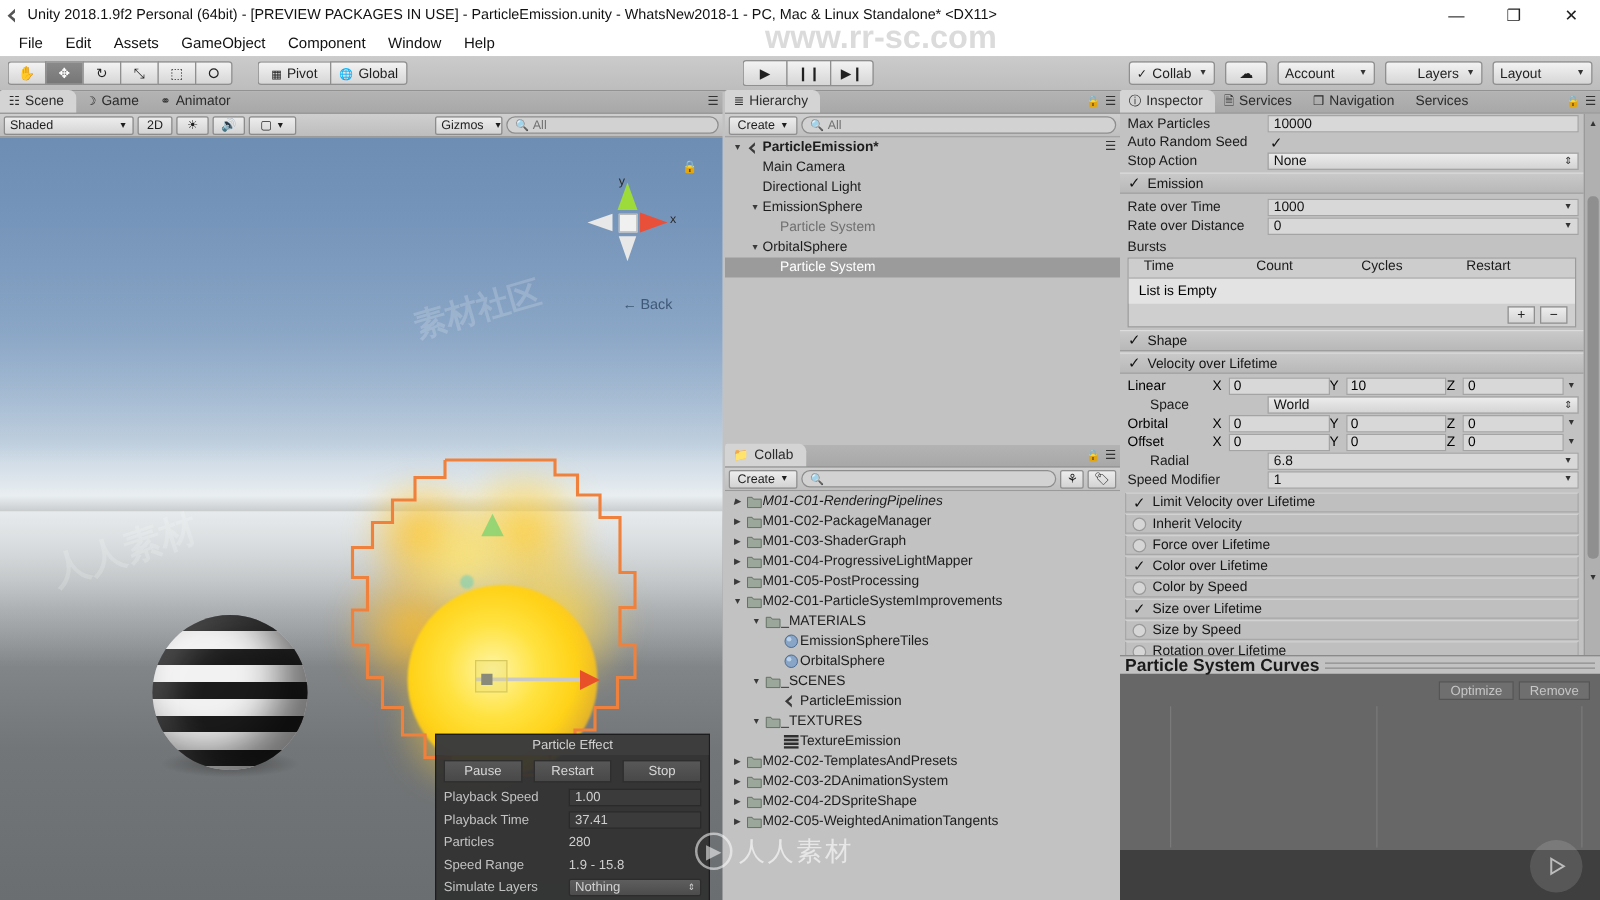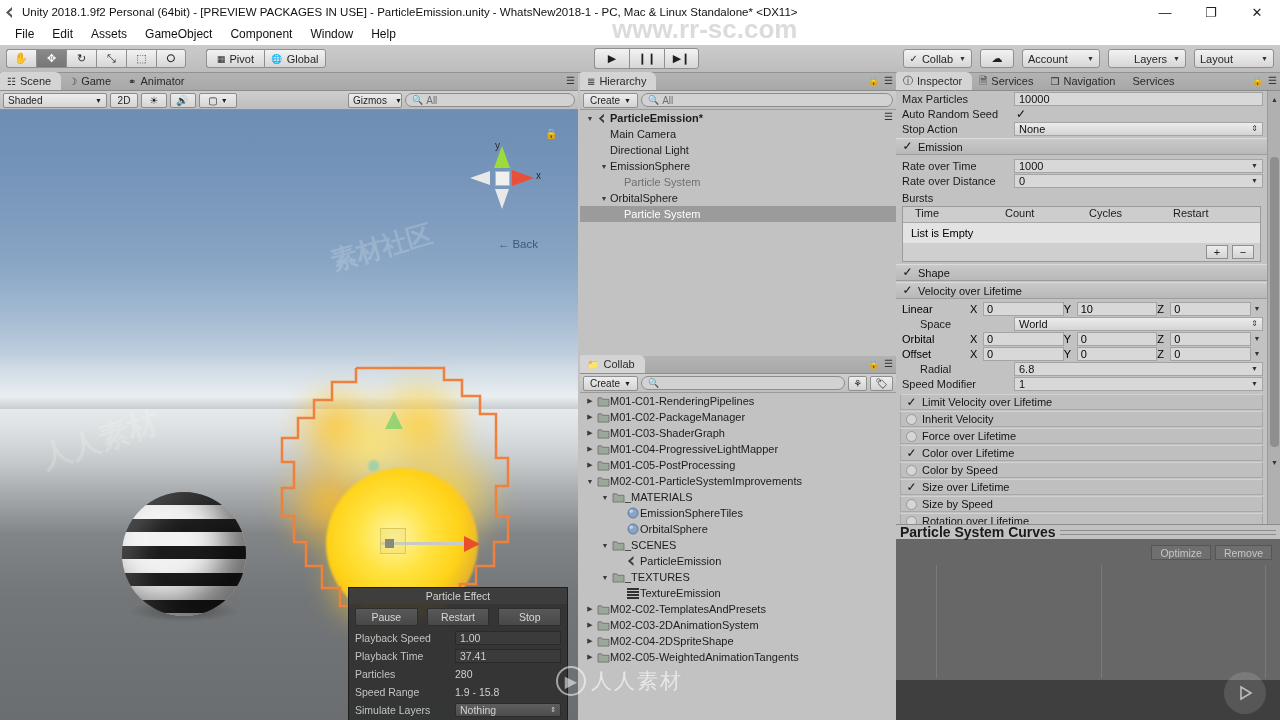--- a/index.html
+++ b/index.html
@@ -626,21 +626,21 @@
         <span style="font-size:7px">▼</span>
       </div>
       <div class="search-field">
         <span class="q">🔍</span>
         <span></span>
       </div>
       <div class="mini-btn" style="padding:0 4px">⚘</div>
       <div class="mini-btn" style="padding:0 4px">🏷</div>
     </div>
     <div class="tree" id="project-tree">
-        <div class="tree-row" style="padding-left: 4px;">
+        <div class="tree-row" style="padding-left: 4px; font-style: italic;">
           <span class="arrow">▶</span>
           <span class="ic">
             <svg width="13" height="11" viewBox="0 0 14 12">
               <path d="M1 2h4l1.2 1.6H13V11H1z" fill="#9aa79a" stroke="#5d6a5d" stroke-width=".8"></path>
             </svg>
           </span>
           <span>M01-C01-RenderingPipelines</span>
         </div>
         <div class="tree-row" style="padding-left: 4px;">
           <span class="arrow">▶</span>

